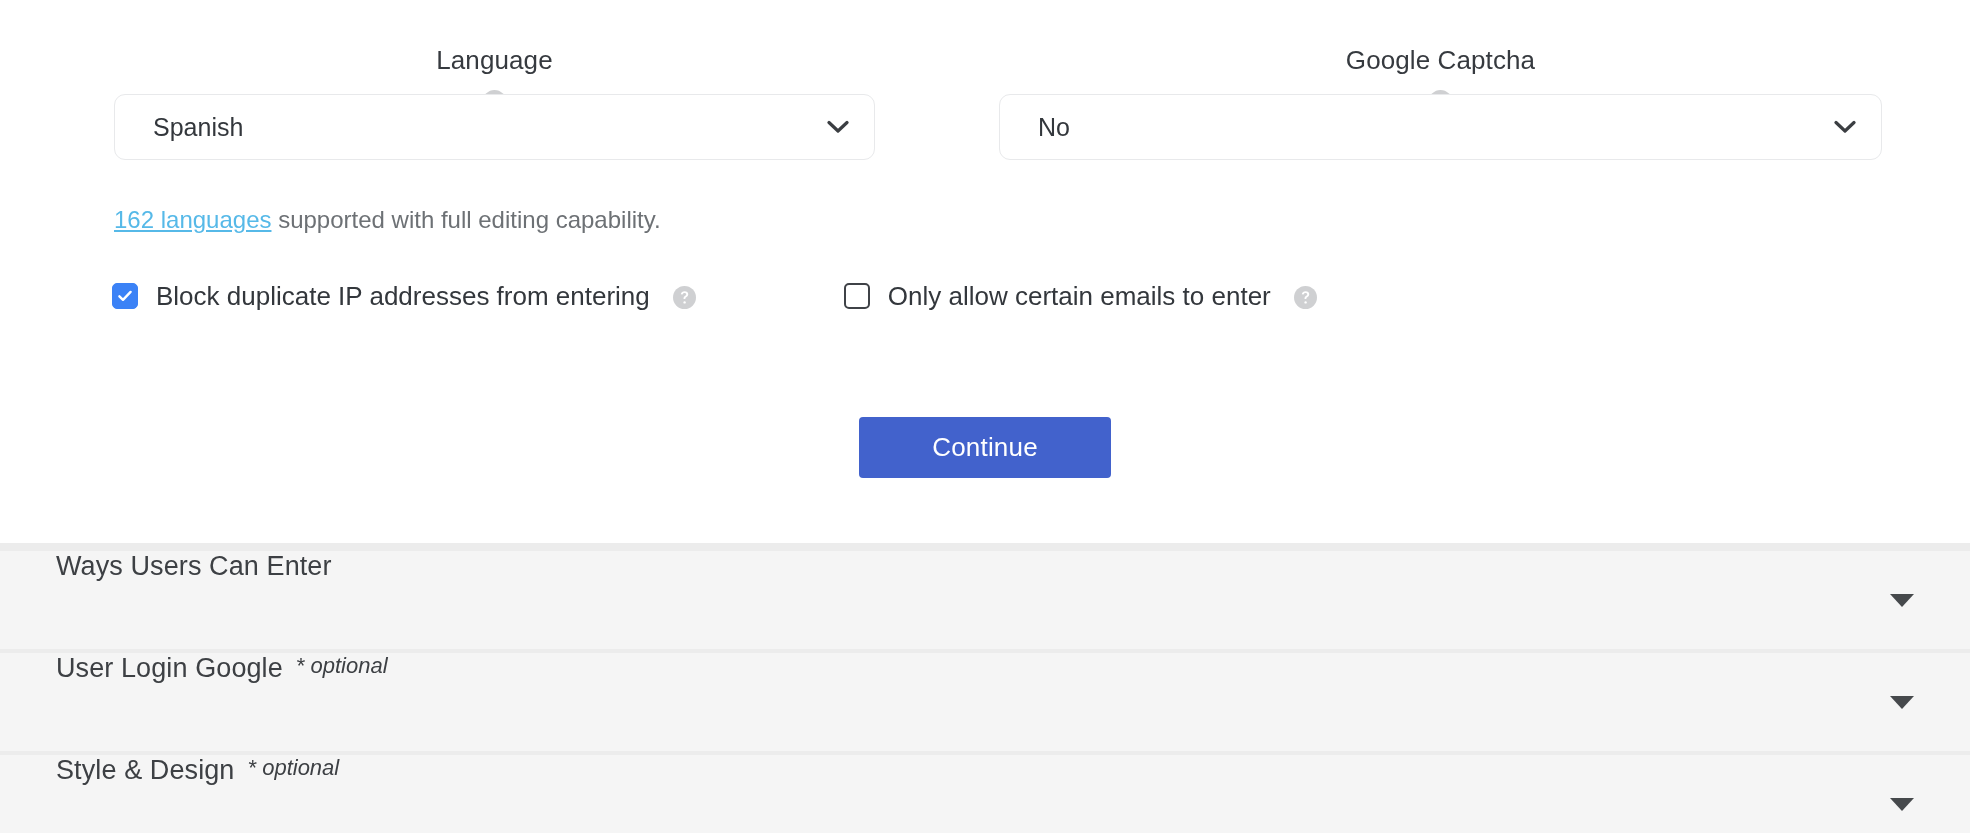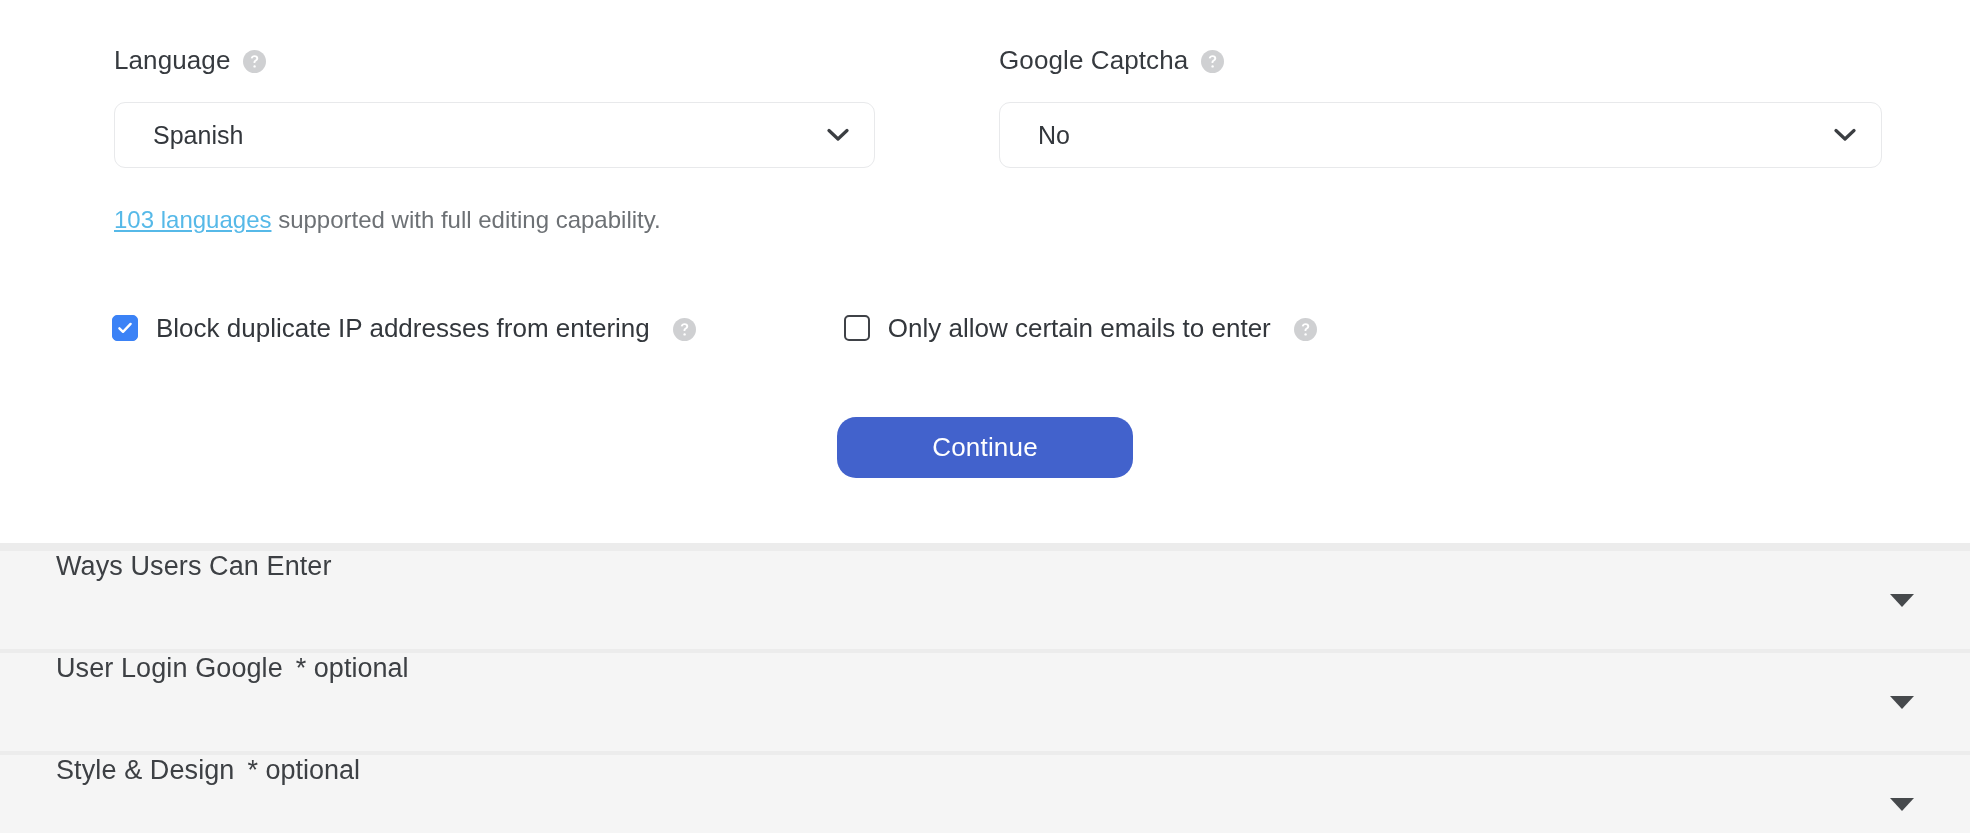--- a/index.html
+++ b/index.html
@@ -53,22 +53,23 @@
   .field-col.right {
     width: 985px;
     padding-left: 14px;
     padding-right: 88px;
   }
 
   .field-label-row {
     display: flex;
     align-items: center;
     gap: 13px;
-    margin-bottom: 26px;
+    margin-bottom: 18px;
     height: 32px;
+    flex-direction: column;
   }
 
   .field-label {
     font-size: 26px;
     color: #363a3f;
     line-height: 32px;
     letter-spacing: 0.1px;
   }
 
   .help-icon {
@@ -128,21 +129,21 @@
     white-space: nowrap;
   }
   .helper-link {
     color: #56b9e8;
   }
 
   
   .check-row {
     position: absolute;
     left: 0;
-    top: 312px;
+    top: 280px;
     width: 1624px;
     display: flex;
   }
   .check-col { box-sizing: border-box; }
   .check-col.left  { width: 885px; padding-left: 112px; }
   .check-col.right { width: 1085px; padding-left: 112px; }
 
   .check-item {
     display: flex;
     align-items: center;
@@ -182,25 +183,25 @@
     left: 0;
     top: 417px;
     width: 1970px;
     display: flex;
     justify-content: center;
   }
   .btn-continue {
     background: #4262cc;
     color: #ffffff;
     border: none;
-    border-radius: 19px;
+    border-radius: 4px;
     font-family: "Liberation Sans", sans-serif;
     font-size: 26px;
     letter-spacing: 0.2px;
-    width: 296px;
+    width: 252px;
     height: 61px;
     cursor: pointer;
     padding: 0;
     line-height: 61px;
     text-align: center;
   }
 
   
   .accordion {
     position: absolute;
@@ -224,22 +225,23 @@
   .acc-row.first { margin-top: 8px; }
   .acc-row + .acc-row { margin-top: 4px; }
 
   .acc-title {
     font-size: 27px;
     color: #3d4044;
     letter-spacing: 0.1px;
     white-space: nowrap;
   }
   .acc-optional {
-    font-size: 27px;
+    font-size: 22px;
     color: #3d4044;
+    font-style: italic;
     margin-left: 13px;
     white-space: nowrap;
   }
 
   .acc-caret {
     position: absolute;
     right: 56px;
     top: 50%;
     transform: translateY(-50%);
     width: 24px;
@@ -303,21 +305,21 @@
               <svg width="22" height="14" viewBox="0 0 22 14" aria-hidden="true">
                 <path d="M2 2.5 L11 11 L20 2.5" fill="none" stroke="#3b3e42" stroke-width="3.2" stroke-linecap="round" stroke-linejoin="round"></path>
               </svg>
             </span>
           </div>
         </div>
       </div>
     </div>
 
     <div class="helper-line">
-      <a class="helper-link" href="#">103 languages</a><span> supported with full editing capability.</span>
+      <a class="helper-link" href="#">162 languages</a><span> supported with full editing capability.</span>
     </div>
 
     <div class="check-row">
       <div class="check-col left">
         <div class="check-item">
           <span class="cbox checked">
             <svg width="18" height="18" viewBox="0 0 18 18" aria-hidden="true">
               <path d="M3.4 9.3 L7 12.8 L14.6 4.9" fill="none" stroke="#ffffff" stroke-width="2.4" stroke-linecap="round" stroke-linejoin="round"></path>
             </svg>
           </span>

